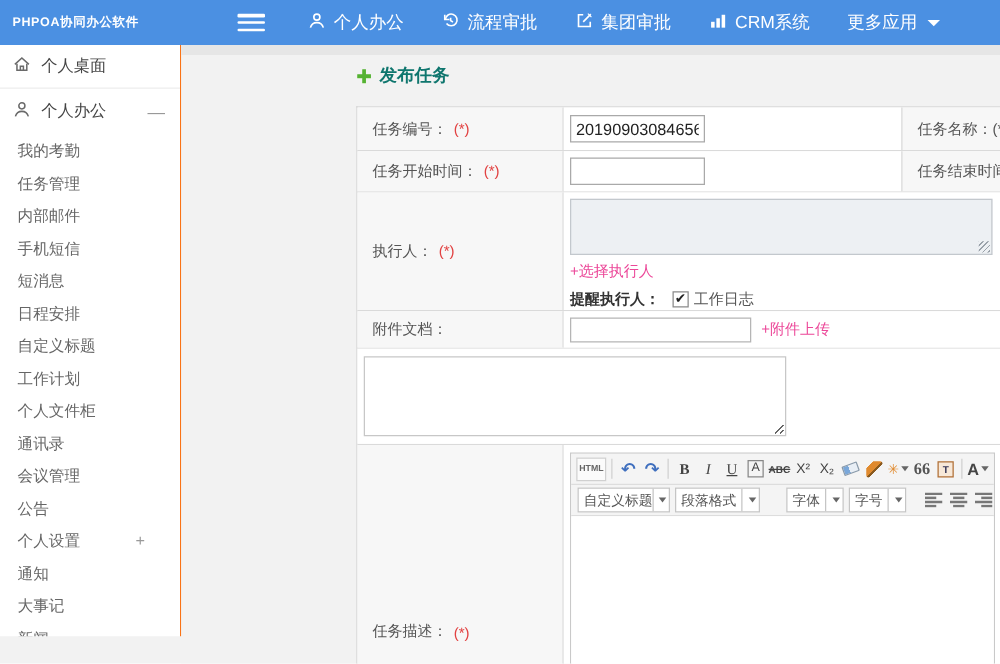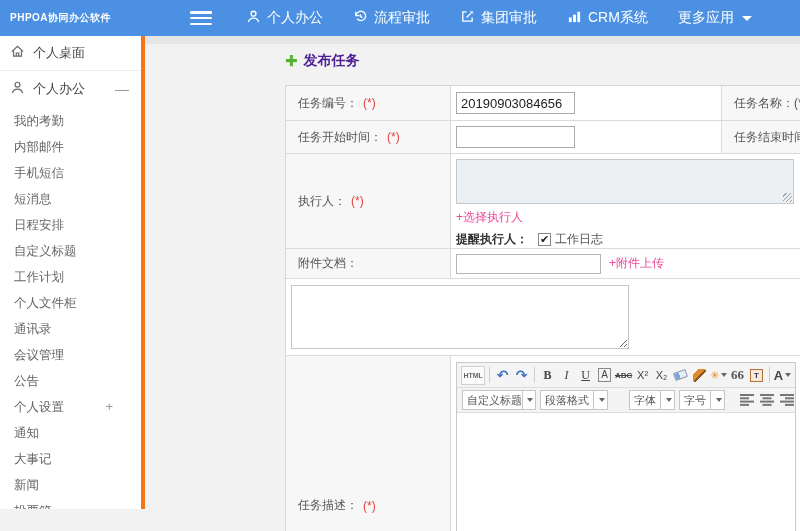--- a/index.html
+++ b/index.html
@@ -14,54 +14,54 @@
   .hamburger { margin-left:40px; width:22px; height:14px; display:flex; flex-direction:column; justify-content:space-between; cursor:pointer; }
   .hamburger i { display:block; height:2.5px; background:#fff; border-radius:1px; }
   .topnav { display:flex; align-items:center; margin-left:34px; }
   .topnav .nav-item { display:flex; align-items:center; margin-right:30px; font-size:14px; cursor:pointer; white-space:nowrap; }
   .topnav .nav-item svg { margin-right:6px; }
   .caret-down { display:inline-block; width:0; height:0; border-left:5px solid transparent;
     border-right:5px solid transparent; border-top:5px solid #fff; margin-left:8px; }
 
   
   .sidebar { position:absolute; left:0; top:36px; width:145px; height:473px; background:#fff;
-    border-right:4px solid #f97316; overflow:hidden; }
+    border-right:1px solid #f97316; overflow:hidden; }
   .side-item { display:flex; align-items:center; height:35px; padding:0 12px 0 10px;
     font-size:13px; color:#444; cursor:pointer; }
   .side-item.first { border-bottom:1px solid #ededed; }
   .side-item svg { margin-right:8px; flex:0 0 auto; }
   .side-item .toggle { margin-left:auto; color:#999; font-size:14px; }
   .subnav { list-style:none; padding:2px 0 0 0; }
   .subnav li { height:26px; line-height:26px; padding-left:14px; font-size:12.5px; color:#666;
     cursor:pointer; display:flex; align-items:center; white-space:nowrap; }
   .subnav li .toggle { margin-left:auto; margin-right:28px; color:#999; font-size:13px; }
 
   
   .content { position:absolute; left:145px; top:36px; width:655px; height:495px; background:#f2f2f2; }
   .content-topstrip { position:absolute; left:0; top:0; width:100%; height:8px; background:#e6e6e6; }
   .page-title { position:absolute; left:140px; top:16px; display:flex; align-items:center; }
   .plus-icon { color:#55b233; font-size:15px; font-weight:bold; margin-right:6px; text-shadow:0 1px 0 #cfe9c0; }
-  .page-title h1 { font-size:14px; font-weight:bold; color:#4c1d95; }
+  .page-title h1 { font-size:14px; font-weight:bold; color:#0f766e; }
 
   
   .form-table { position:absolute; left:140px; top:49px; width:920px; background:#fff;
     border:1px solid #d5d5d5; border-bottom:none; font-size:12px; color:#555; }
   .frow { display:flex; border-bottom:1px solid #dadada; }
   .lcell { flex:0 0 165px; background:#f7f7f7; border-right:1px solid #dadada;
     display:flex; align-items:center; padding-left:12px; }
   .lcell .req { color:#e24242; margin-left:5px; }
   .vcell { flex:1 1 auto; background:#fff; display:flex; align-items:center; padding-left:5px; }
   .vcell.stack { flex-direction:column; align-items:flex-start; justify-content:flex-start; }
   .lcell2 { flex:0 0 165px; background:#f7f7f7; border-left:1px solid #dadada;
     display:flex; align-items:center; padding-left:12px; }
   .row1 { height:35px; } .row2 { height:33px; } .row3 { height:95px; }
   .row4 { height:30px; } .row5 { height:77px; } .row6 { height:300px; }
   .vcell-mid { flex:0 0 270px; background:#fff; display:flex; align-items:center; padding-left:5px; }
 
-  .txt { height:22px; width:119px; border:1px solid #a9a9a9; font-size:13px; padding:0 4px;
+  .txt { height:22px; width:108px; border:1px solid #a9a9a9; font-size:13px; padding:0 4px;
     font-family:"Liberation Sans","DejaVu Sans",sans-serif; color:#222; background:#fff; }
   .txt.small { height:20px; width:145px; border-color:#b5b5b5; }
 
   .exec-area { position:relative; margin-top:5px; width:338px; height:57px;
     background:#edf0f3; border:1px solid #c3c8cd; }
   .resize-handle { position:absolute; right:1px; bottom:1px; width:9px; height:9px;
     background:repeating-linear-gradient(135deg,transparent 0 2px,#9aa2aa 2px 3px); cursor:nwse-resize; }
   .link { color:#ec4899; font-size:12px; text-decoration:none; cursor:pointer; }
   .exec-links { margin-top:5px; }
   .remind-line { margin-top:5px; display:flex; align-items:center; }
@@ -185,20 +185,23 @@
           <circle cx="8" cy="5" r="2.6"></circle>
             <path d="M2.5 14c.8-3 3-4.3 5.5-4.3S12.7 11 13.5 14"></path>
         </svg>
       </span>
       <span>个人办公</span>
       <span class="toggle">—</span>
     </div>
     <ul class="subnav">
       <li>
           <span>我的考勤</span>
+        </li>
+      <li>
+          <span>任务管理</span>
         </li>
       <li>
           <span>内部邮件</span>
         </li>
       <li>
           <span>手机短信</span>
         </li>
       <li>
           <span>短消息</span>
         </li>

